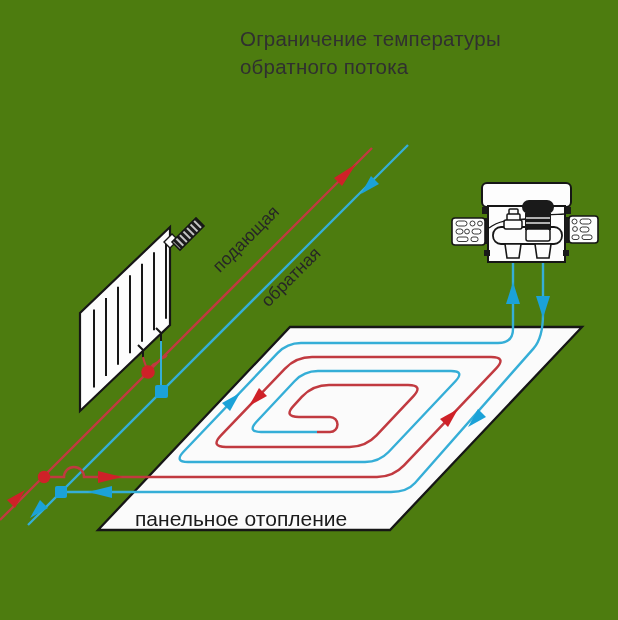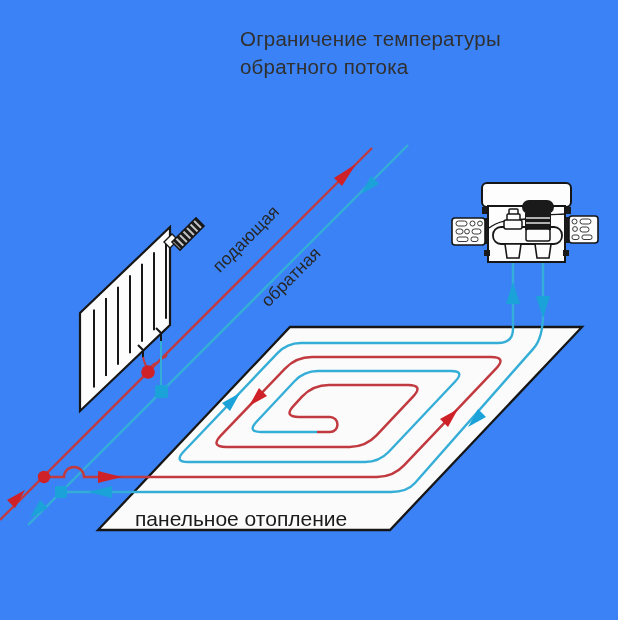--- a/index.html
+++ b/index.html
@@ -1,16 +1,16 @@
 <!DOCTYPE html>
 <html style="--supply: #c13a40; --return: #35aed7; --arrowRed: #cf2128; --arrowBlue: #1ba2d8; --outline: #161616; --background: #f8f8f8;"><head>
 <meta charset="utf-8">
 <style>
   html,body{margin:0;padding:0;background:#f8f8f8;width:618px;height:620px;overflow:hidden;}
-  .stage{position:relative;width:618px;height:620px;background:#3b82f6;font-family:"Liberation Sans",sans-serif;}
+  .stage{position:relative;width:618px;height:620px;background:#4d7c0f;font-family:"Liberation Sans",sans-serif;}
   svg{position:absolute;left:0;top:0;}
   .pipe-red{stroke:var(--supply);fill:none;}
   .pipe-blue{stroke:var(--return);fill:none;}
   .arrow-red{fill:var(--arrowRed);}
   .arrow-blue{fill:var(--arrowBlue);}
   .outline{stroke:var(--outline);fill:none;}
   .whitefill{fill:#fdfdfd;stroke:var(--outline);}
   .title-text{font-size:20.5px;fill:#303030;letter-spacing:.2px;}
   .pipe-label{font-size:17.5px;fill:#262626;}
   .panel-label{font-size:21px;fill:#1b1b1b;}

